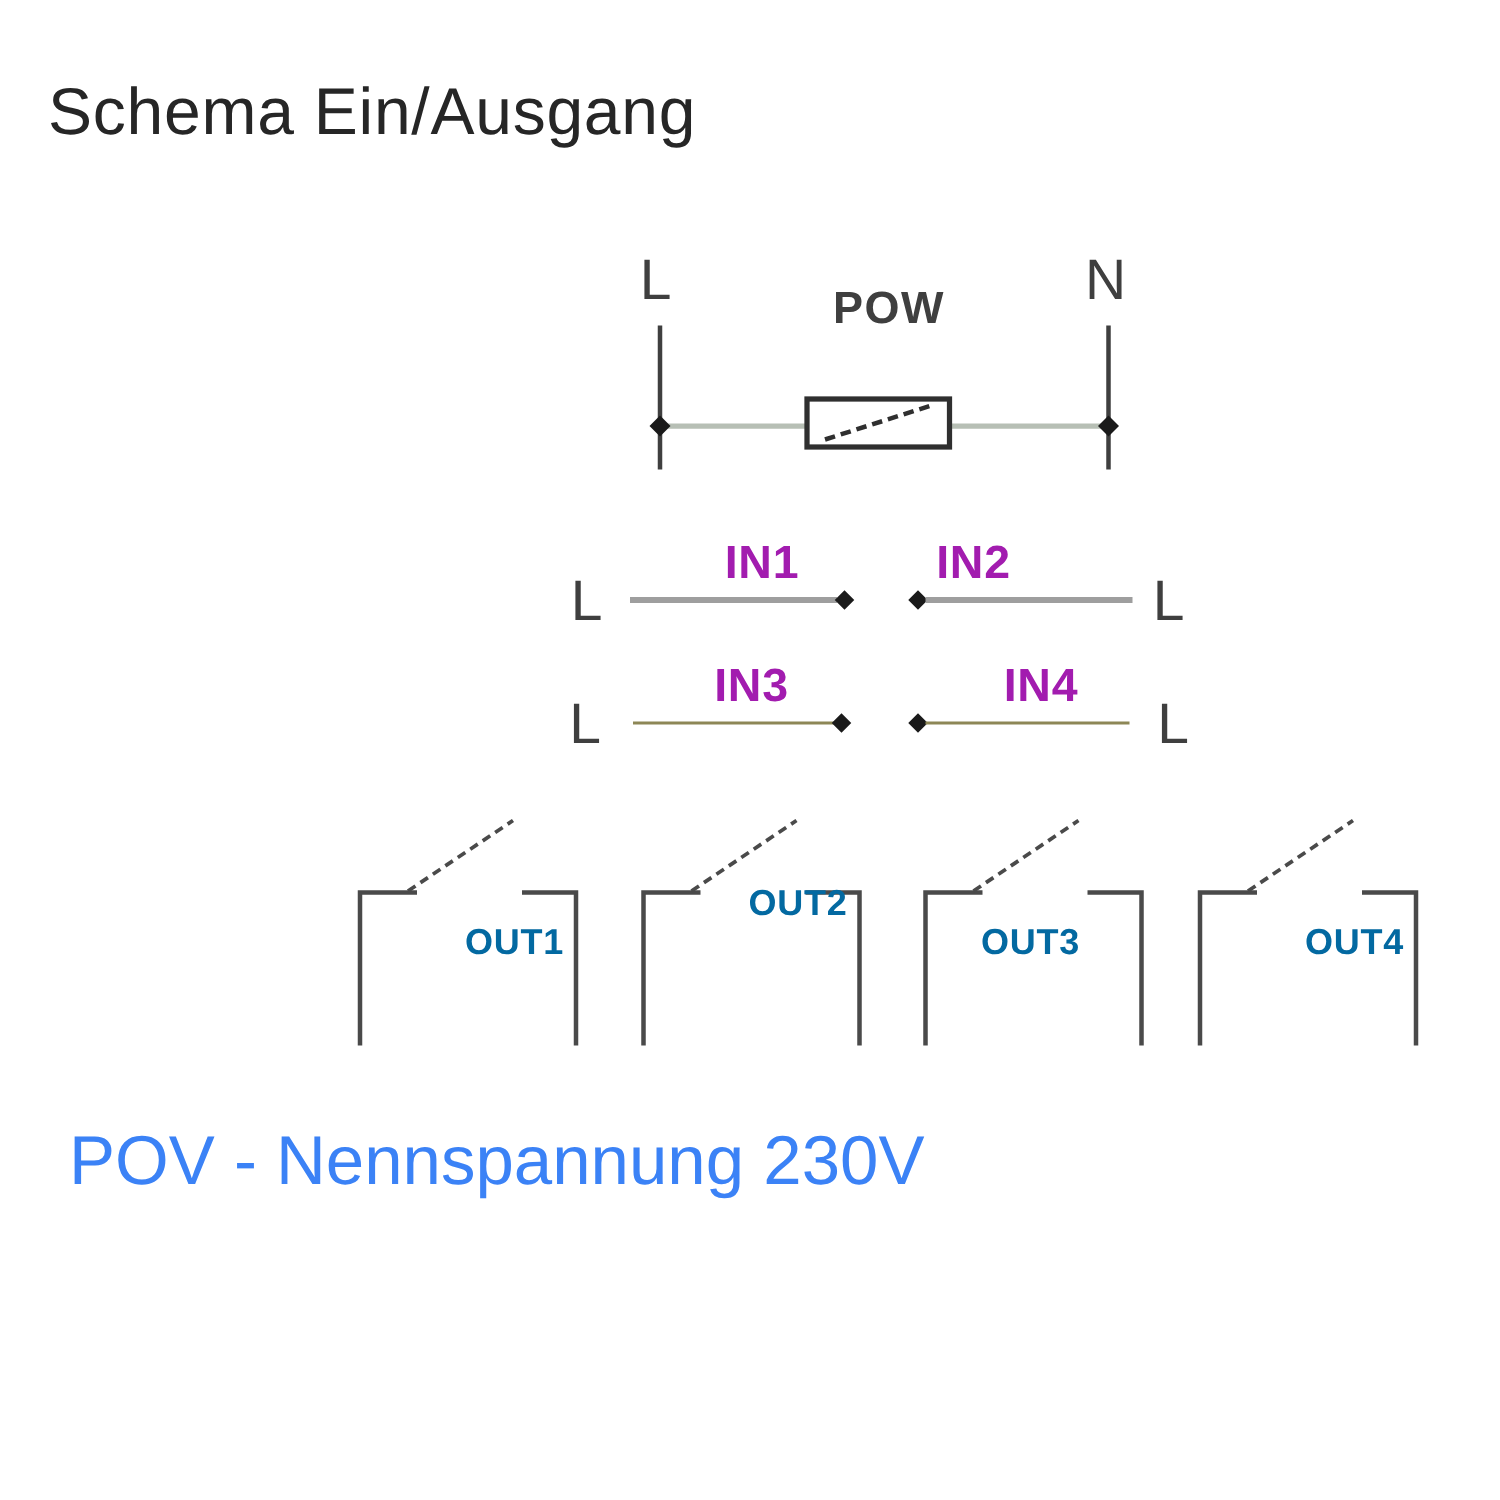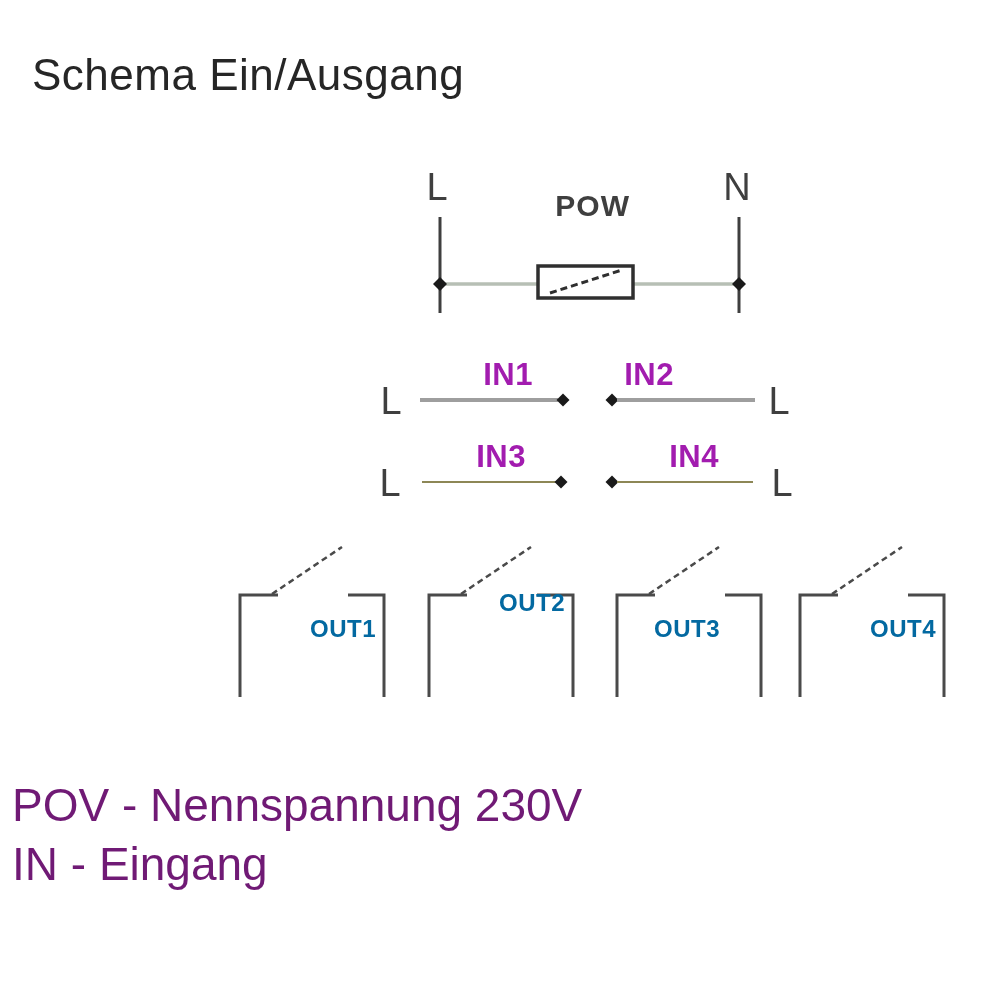--- a/index.html
+++ b/index.html
@@ -53,23 +53,22 @@
   .out-label {
     width: 128px;
     text-align: right;
     font-size: 24px;
     font-weight: 600;
     color: #0369a1;
     line-height: 1;
     letter-spacing: 0.5px;
   }
   .legend {
-    left: 12px; top: 744px;
-    color: #701a75;
-    margin-top: 32px;
+    left: 46px; top: 744px;
+    color: #3b82f6;
   }
   .legend-line {
     font-size: 46px;
     line-height: 59px;
     white-space: nowrap;
   }
   svg.diagram {
     position: absolute;
     left: 0; top: 0;
   }
@@ -139,16 +138,15 @@
   <div class="abs terminal-label" style="left:368px; top:464px;">L</div>
   <div class="abs terminal-label" style="left:760px; top:464px;">L</div>
 
   <div class="abs out-label" style="left:248px; top:617px;">OUT1</div>
   <div class="abs out-label" style="left:437px; top:591px;">OUT2</div>
   <div class="abs out-label" style="left:592px; top:617px;">OUT3</div>
   <div class="abs out-label" style="left:808px; top:617px;">OUT4</div>
 
   <div class="abs legend">
     <div class="legend-line">POV - Nennspannung 230V</div>
-    <div class="legend-line">IN - Eingang</div>
   </div>
 
 </div>
 
 </body></html>

